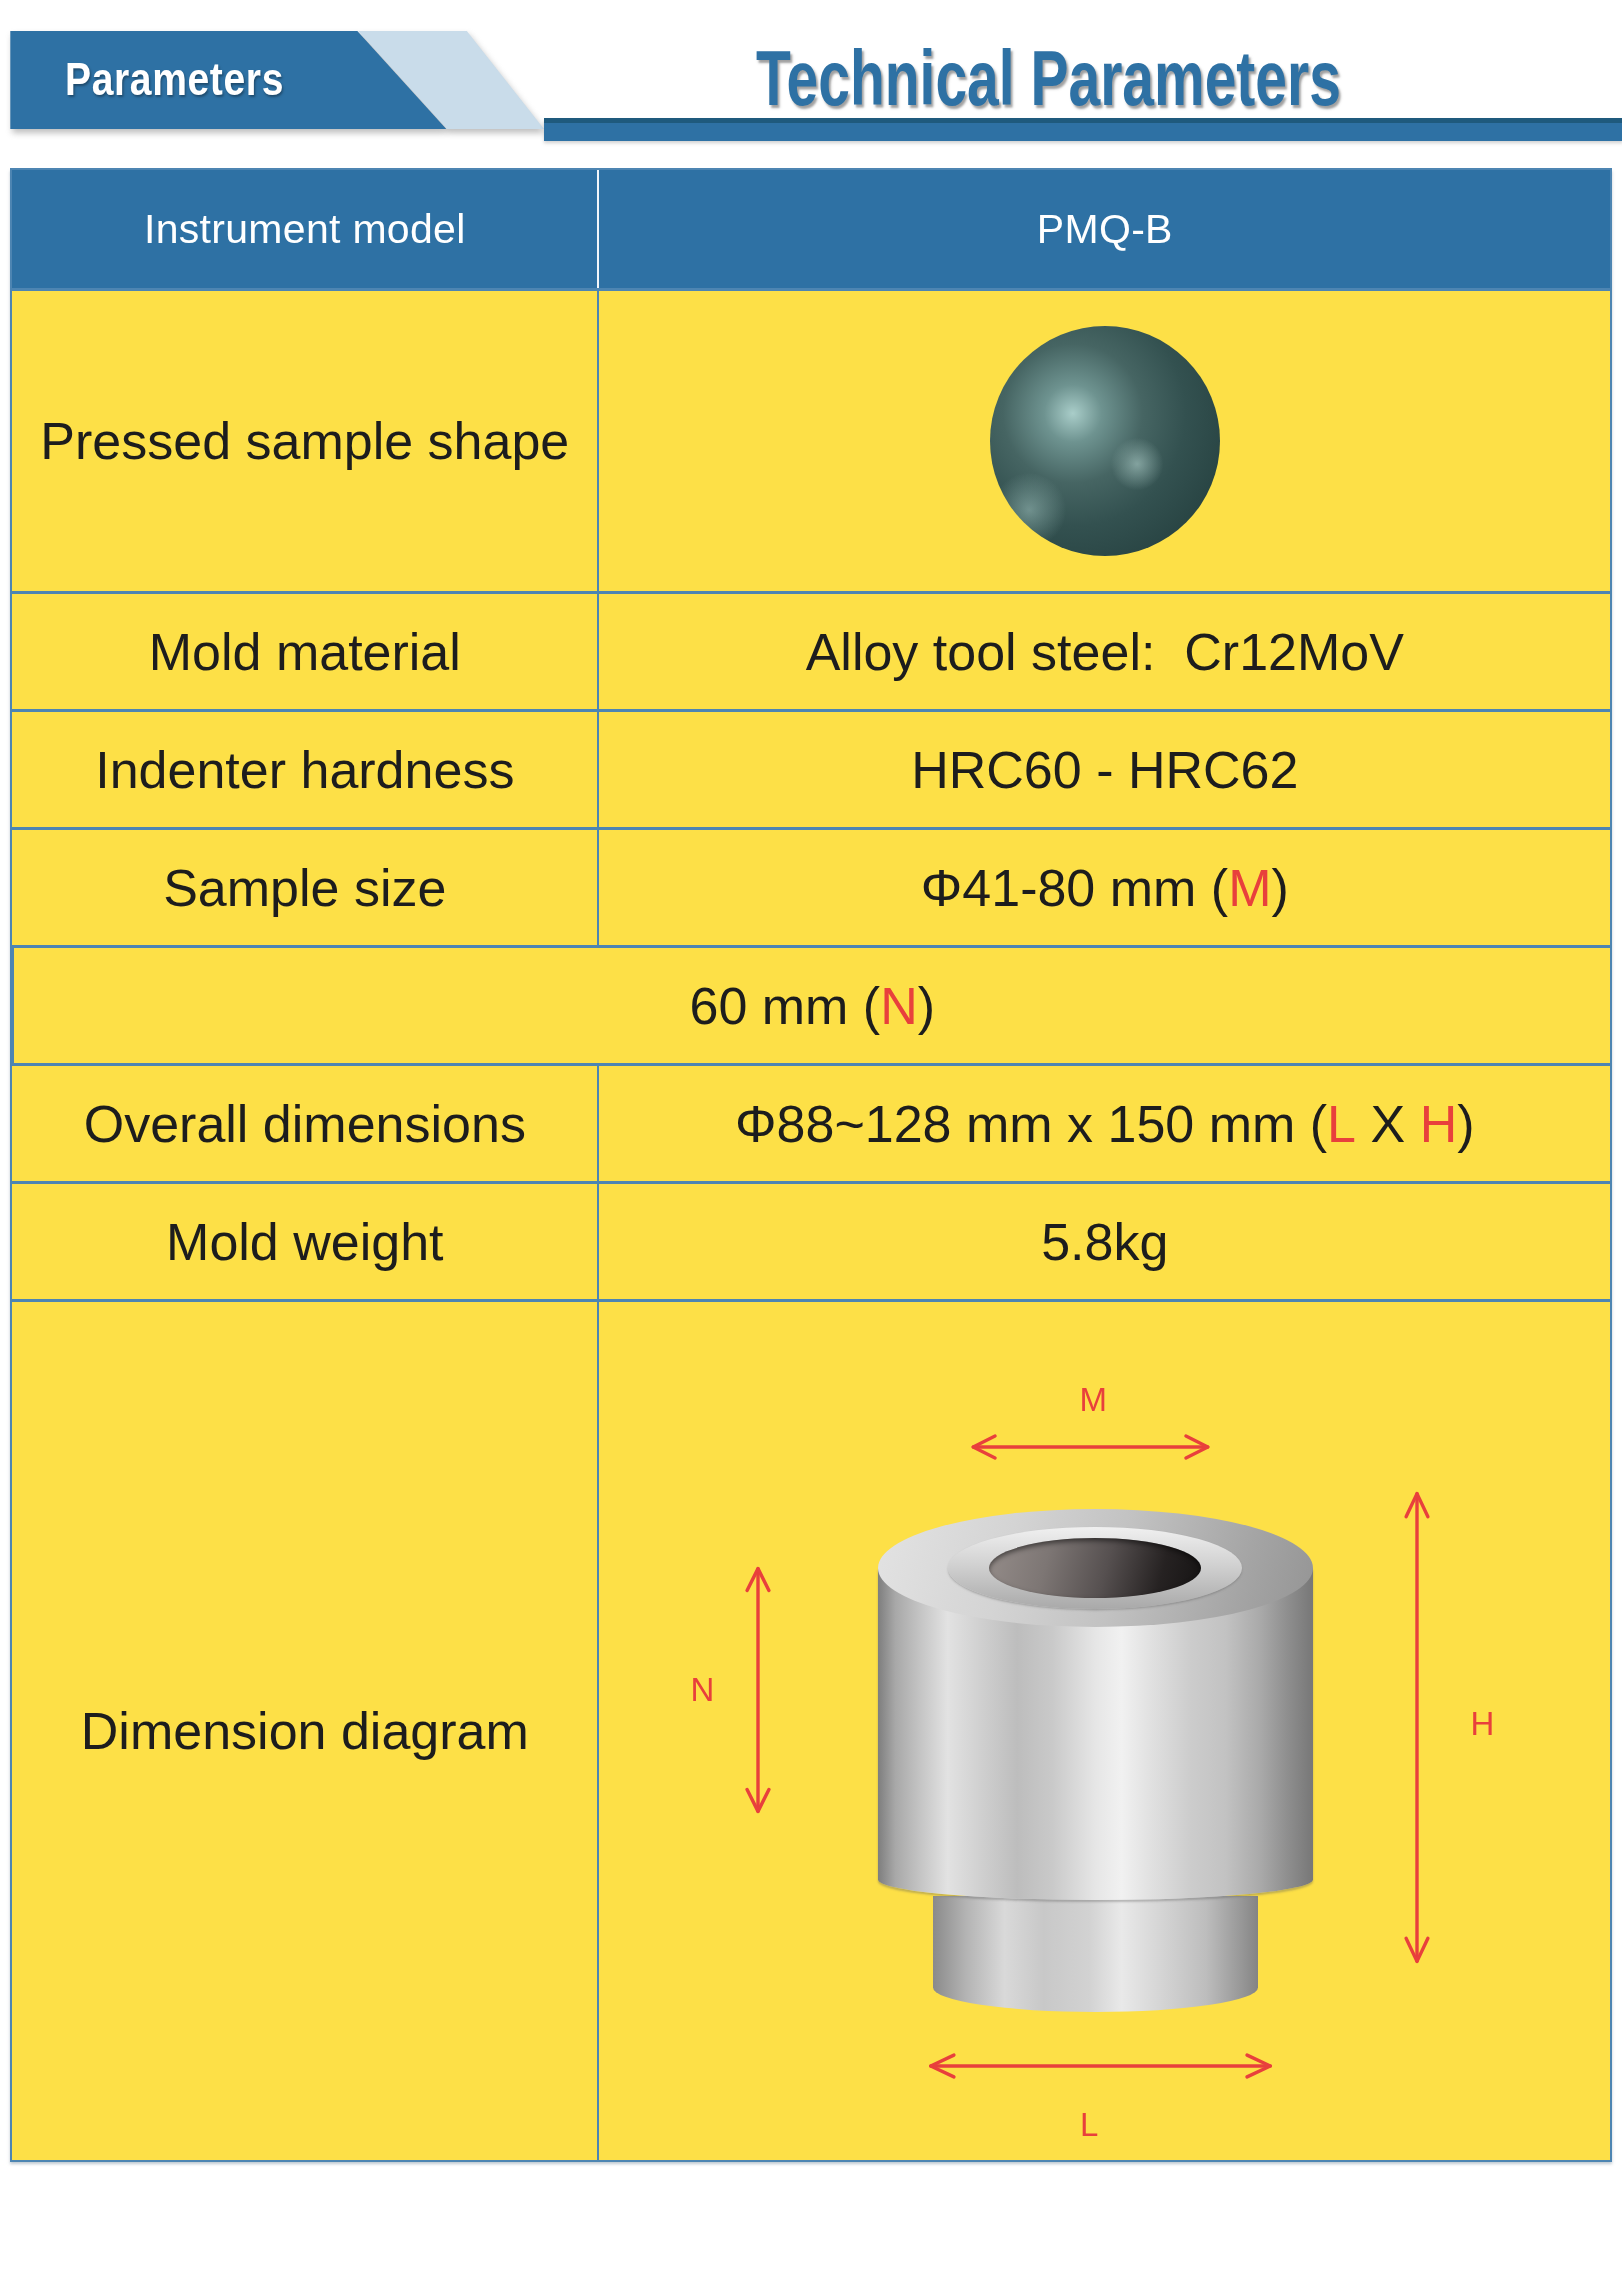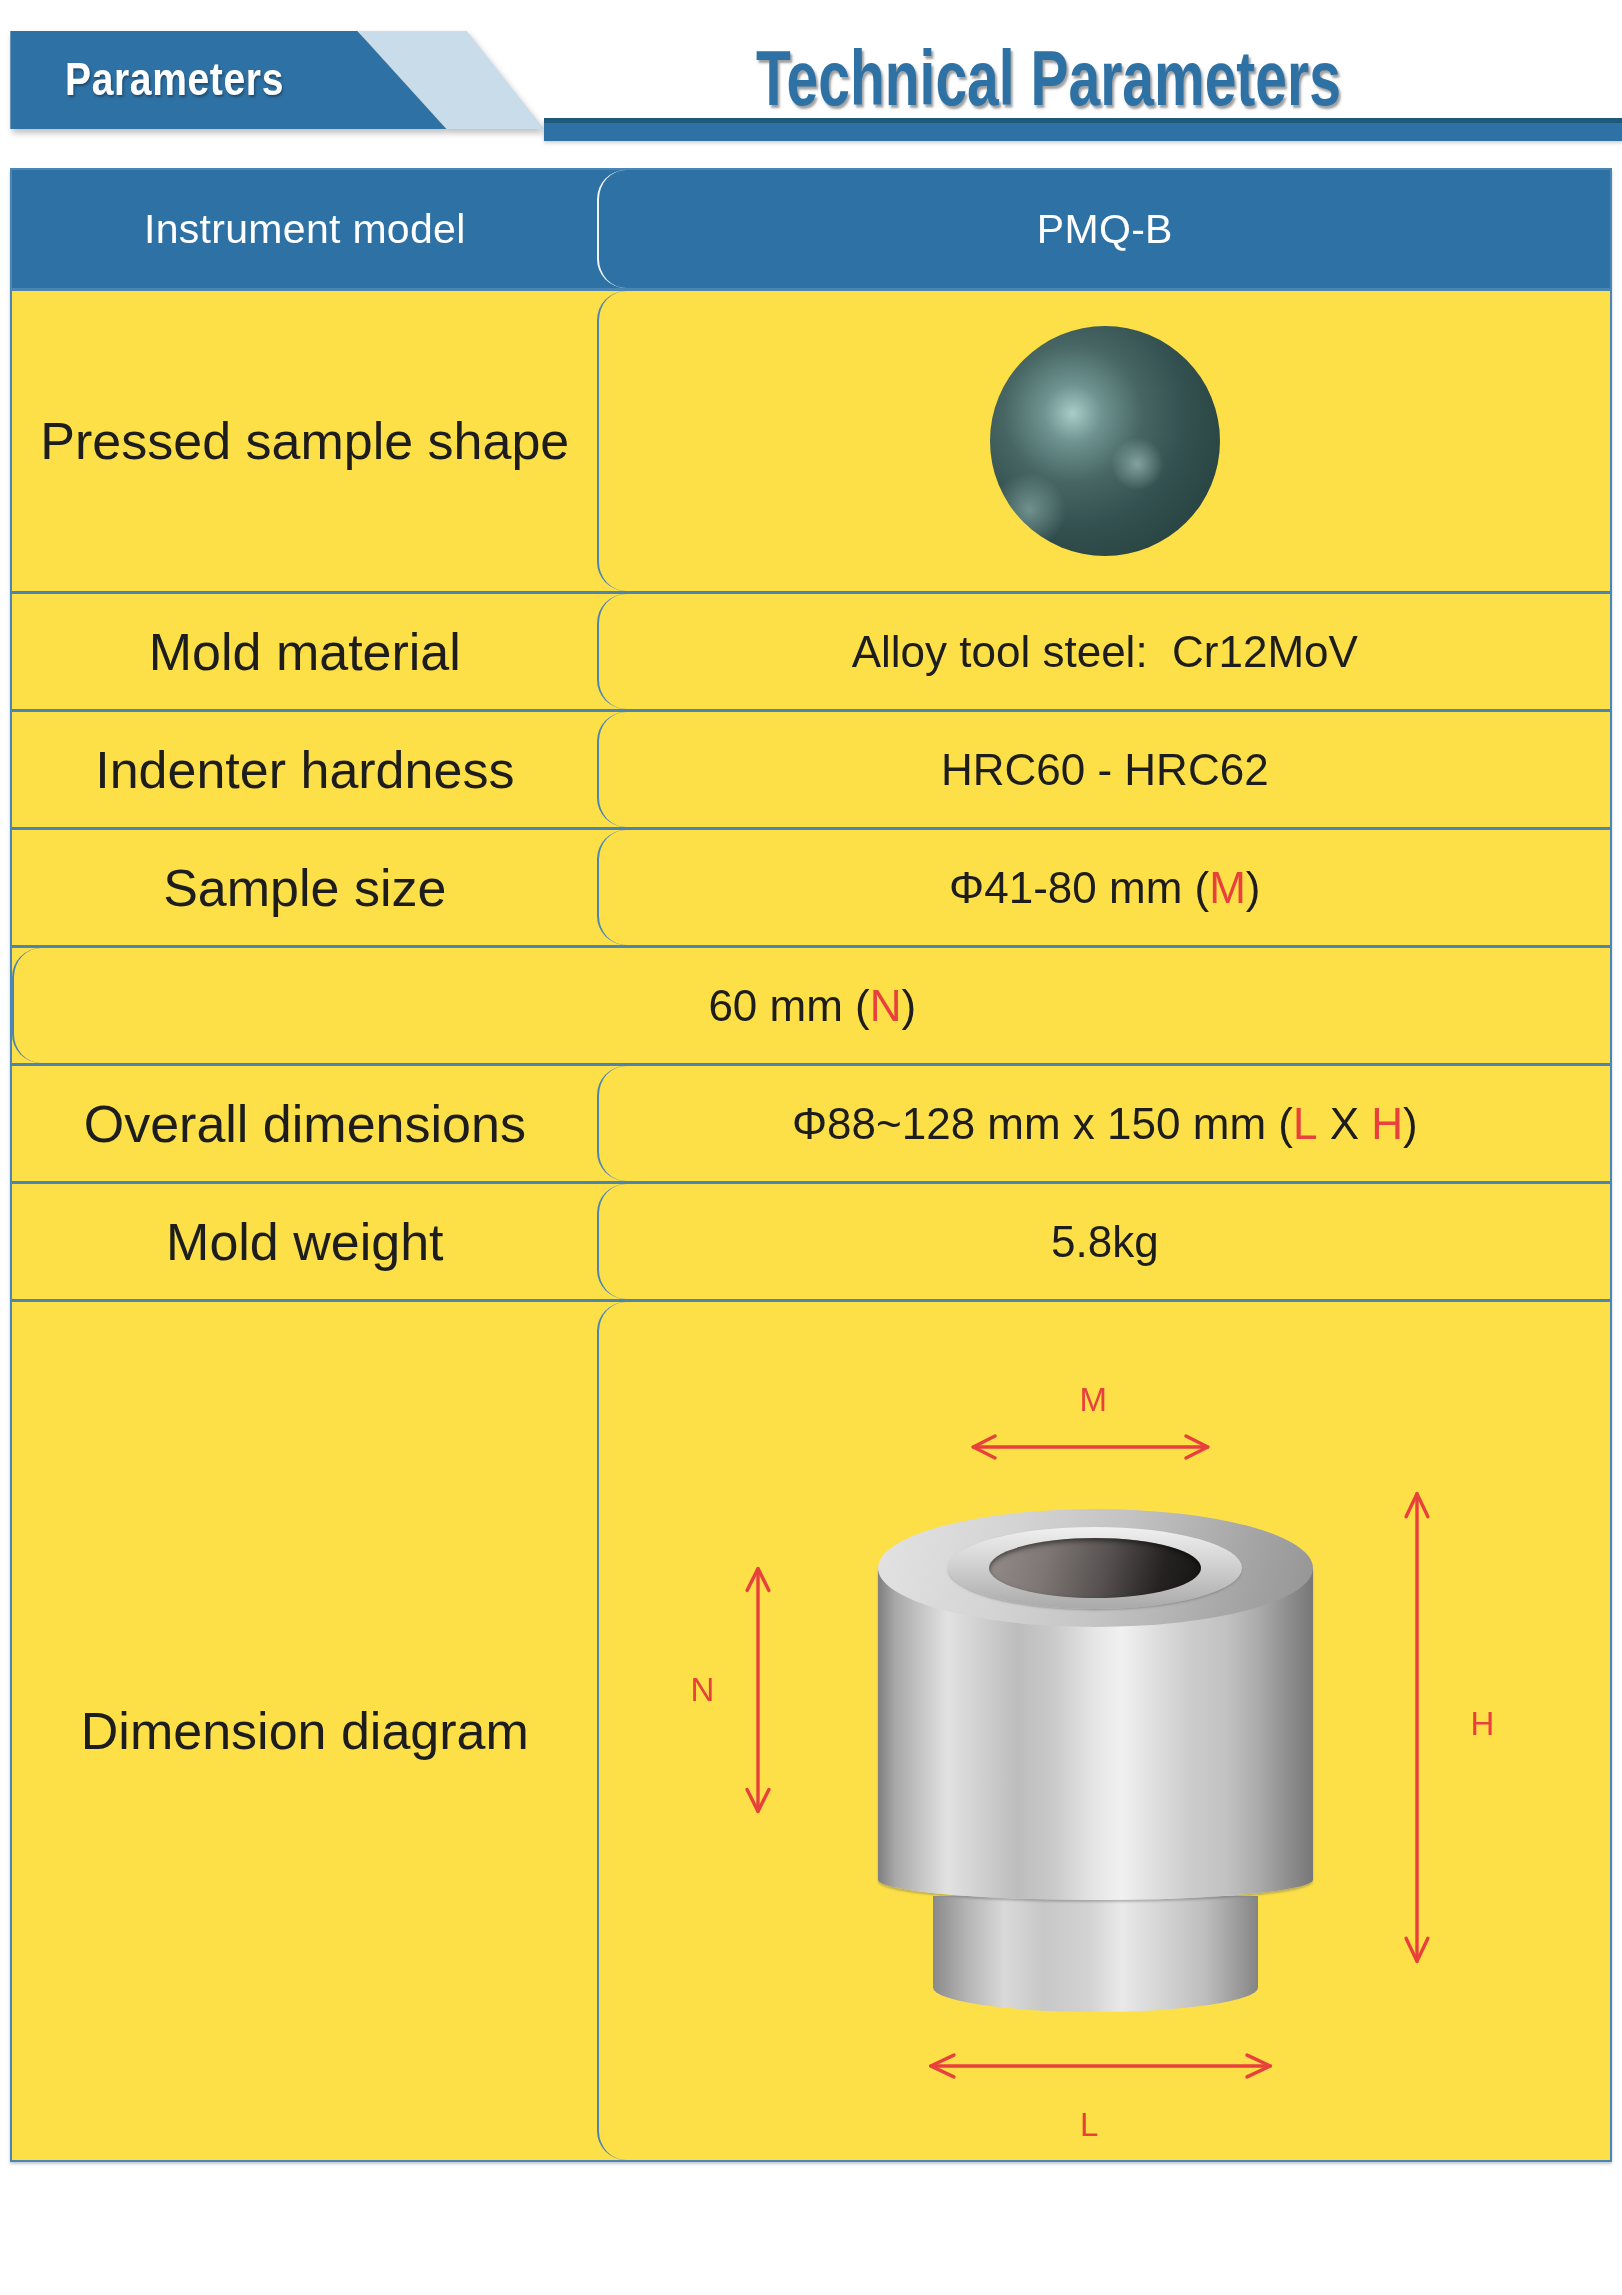--- a/index.html
+++ b/index.html
@@ -28,29 +28,29 @@
                text-shadow:2.7px 3.4px 2.7px rgba(80,80,80,0.55); }
 
   
   .tbl { position:absolute; left:10.3px; top:168px; width:1602px;
          border:2.1px solid #4d85b2; background:#fde047;
          box-shadow:0 2.7px 2.7px rgba(130,150,165,0.5); }
   .trow { display:flex; border-top:3.4px solid #4d85b2; }
   .trow:first-child { border-top:none; }
   .cell { display:flex; align-items:center; justify-content:center; text-align:center; }
   .cell-l { width:585px; flex:0 0 585px; }
-  .cell-r { flex:1 1 auto; border-left:2.1px solid #4d85b2;border-radius:29px; }
+  .cell-r { flex:1 1 auto; border-left:2.1px solid #4d85b2; }
   .row-head { height:118px; background:#2e71a4; color:#ffffff; }
   .row-head .cell-r { border-left:2.1px solid #f2f6fa; }
   .row-head .cell { font-size:41px; letter-spacing:0.3px; }
   .row-sphere { height:303px; }
   .row-std { height:118px; }
   .row-diagram { height:861px; }
   .lbl { font-size:52px; color:#1d1d1d; white-space:pre-wrap; }
-  .val { font-size:44px; color:#1d1d1d; white-space:pre-wrap; }
+  .val { font-size:52px; color:#1d1d1d; white-space:pre-wrap; }
   .red { color:#e8403c; }
 
   
   .sphere { width:230px; height:230px; border-radius:50%;
     background:
       radial-gradient(circle at 64% 60%, rgba(185,217,212,0.55) 0%, rgba(185,217,212,0.0) 13%),
       radial-gradient(circle at 17% 80%, rgba(170,205,200,0.5) 0%, rgba(170,205,200,0.0) 14%),
       radial-gradient(circle at 36% 38%, #a9cdc9 0%, #6e9390 14%, #466563 34%, #335150 55%, #2a4645 75%, #223a39 92%, #1e3333 100%);
   }
 

